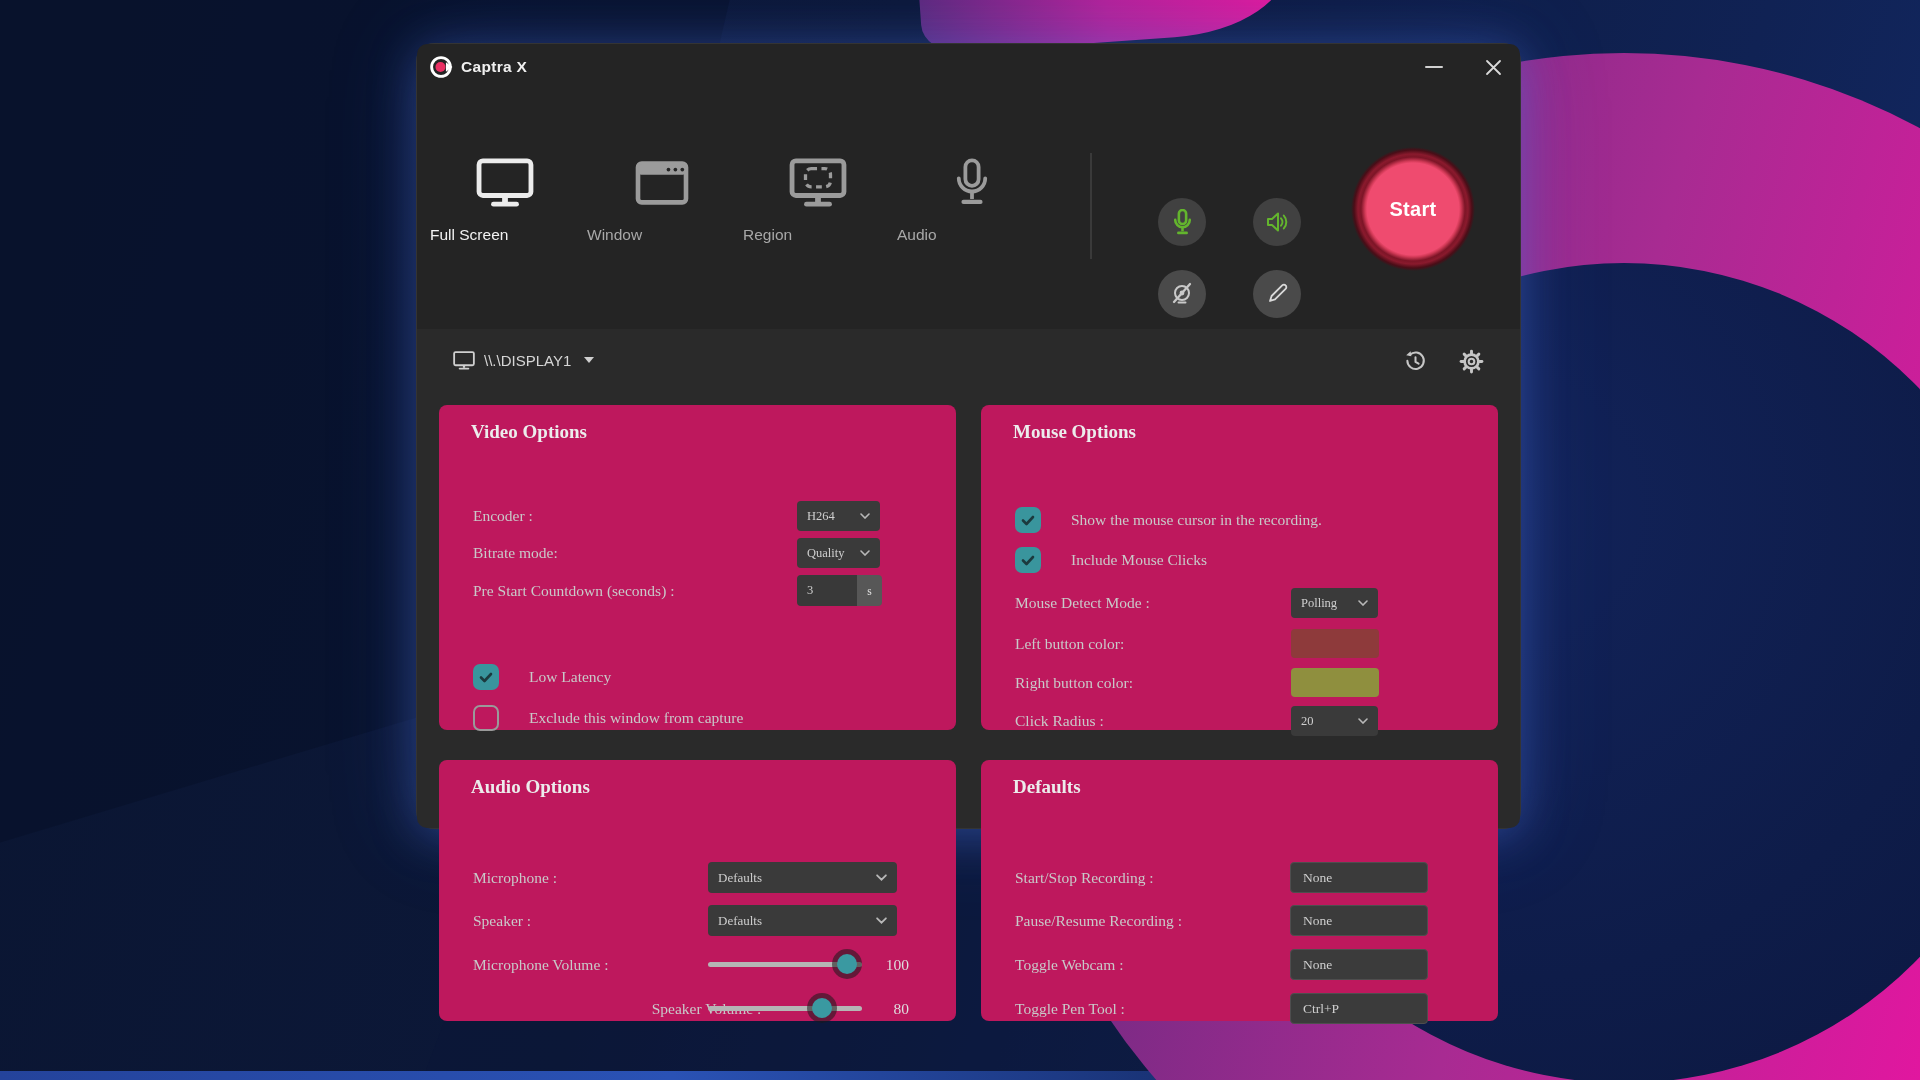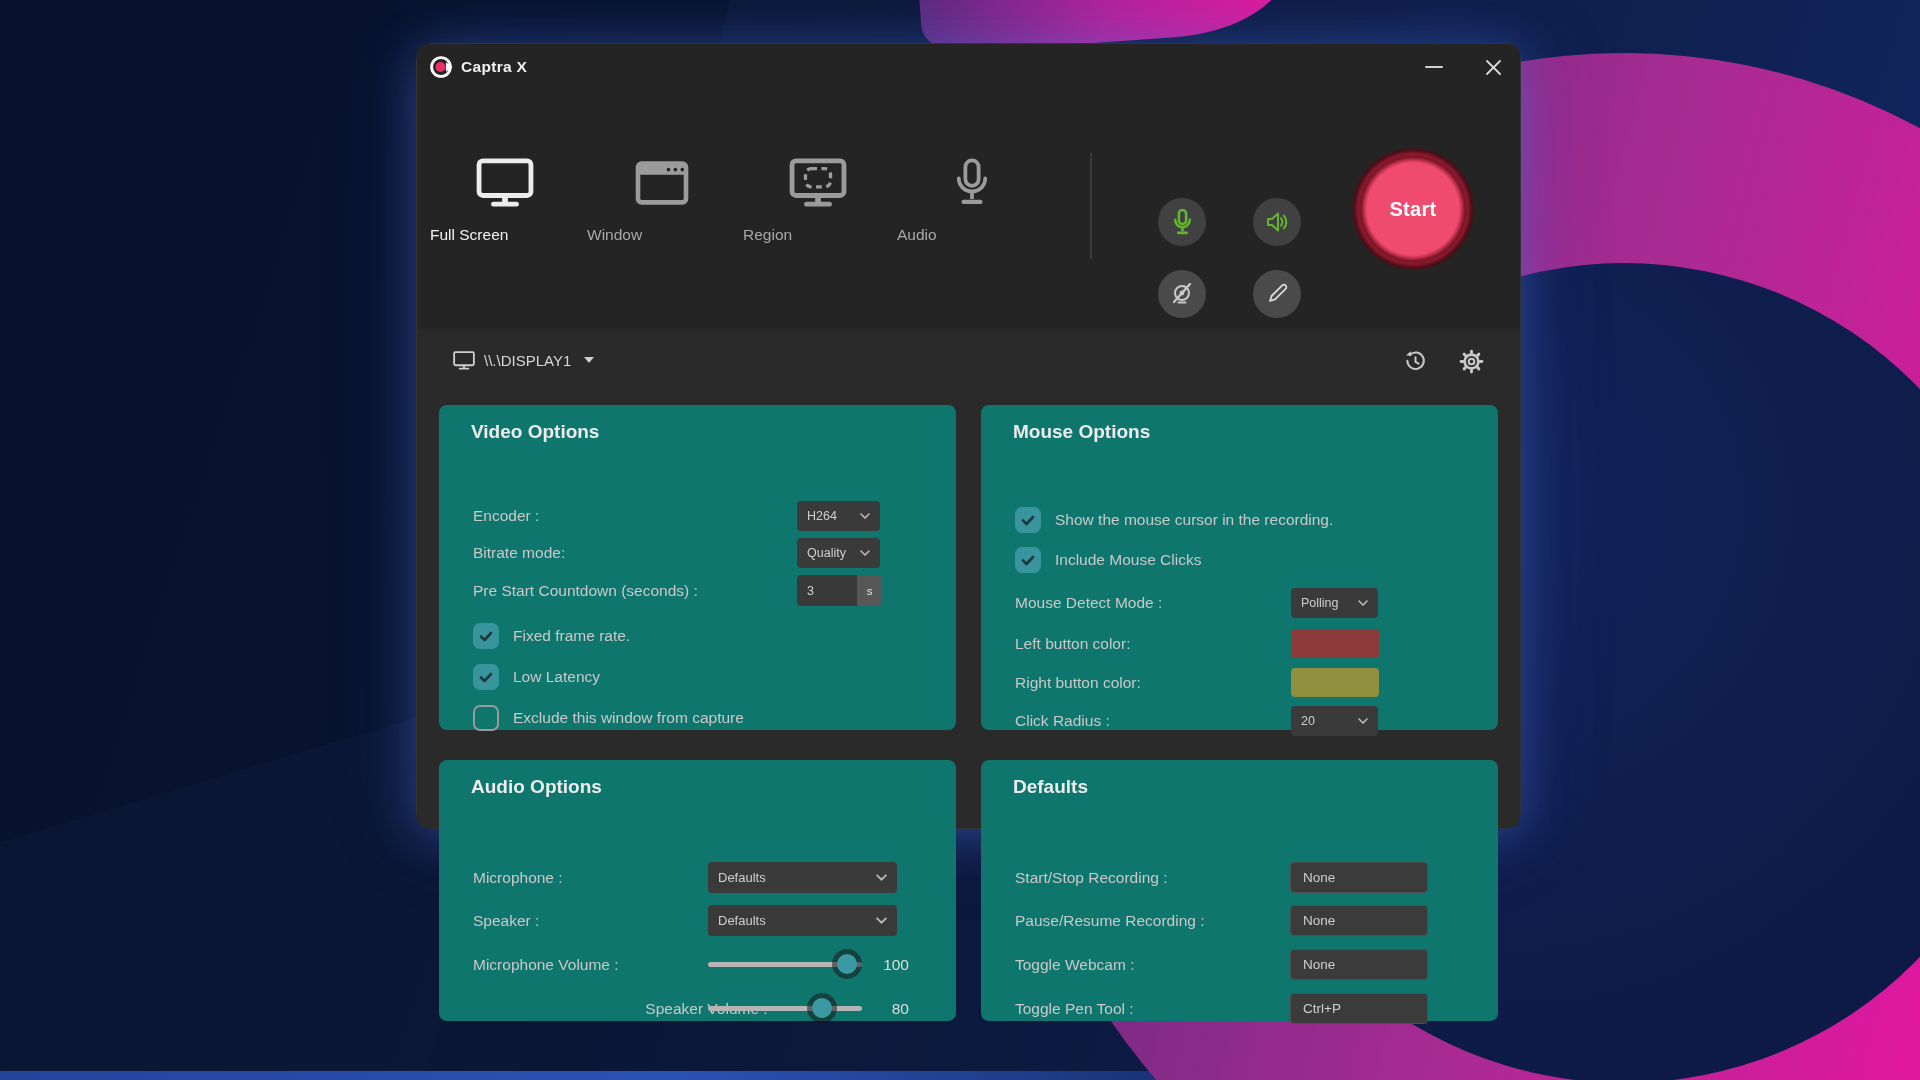--- a/index.html
+++ b/index.html
@@ -47,41 +47,41 @@
     display:flex; align-items:center; justify-content:center; }
   .start-outer span { font-size:20px; font-weight:bold; color:#fff; letter-spacing:.3px; }
 
   .content { position:absolute; left:0; top:285px; right:0; bottom:0; background:#2a2a2a; border-radius:0 0 10px 10px; }
   .disp-row { position:absolute; left:36px; top:17px; height:28px; display:flex; align-items:center; gap:9px; color:#d6d6d6; cursor:pointer; }
   .disp-row .txt { font-size:15px; }
   .caret { width:0; height:0; border-left:5.5px solid transparent; border-right:5.5px solid transparent; border-top:6px solid #cfcfcf; margin-left:4px; }
   .iconbtn { position:absolute; top:12px; width:40px; height:40px; display:flex; align-items:center; justify-content:center; color:#c6c6c6; cursor:pointer; }
   .ib-history { left:978px; } .ib-gear { left:1034px; }
 
-  .panel { position:absolute; width:517px; background:#0f766e; border-radius:8px; }
+  .panel { position:absolute; width:517px; background:#be185d; border-radius:8px;font-family:Liberation Serif, serif; }
   .p-video { left:22px; top:76px; height:325px; }
   .p-mouse { left:564px; top:76px; height:325px; }
   .p-audio { left:22px; top:431px; height:261px; }
   .p-short { left:564px; top:431px; height:261px; }
   .ptitle { position:absolute; left:32px; top:16px; font-size:19px; font-weight:bold; color:#ececec; }
   .prow { position:absolute; left:34px; right:16px; display:flex; align-items:center;margin-top:32px; }
   .plabel { font-size:15.5px; color:#c9c9c9; }
 
   .dd { position:absolute; height:30px; background:#3a3a3a; border-radius:4px; display:flex; align-items:center; justify-content:space-between; padding:0 10px; cursor:pointer; }
   .dd .dv { font-size:12.5px; color:#cfcfcf; }
   .dd-sm { left:324px; width:83px; }
   .dd-ms { left:276px; width:87px; }
   .dd-lg { left:235px; width:189px; height:31px; }
   .dd-lg .dv { font-size:13px; }
 
   .numwrap { position:absolute; left:324px; display:flex; height:31px; }
   .numbox { width:60px; background:#393939; border-radius:4px 0 0 4px; display:flex; align-items:center; padding:0 10px; font-size:12.5px; color:#cfcfcf; }
   .unitbox { width:25px; background:#575757; border-radius:0 4px 4px 0; display:flex; align-items:center; justify-content:center; font-size:11.5px; color:#e2e2e2; cursor:pointer; }
 
-  .chkrow { gap:14px; cursor:pointer; }
+  .chkrow { gap:30px; cursor:pointer; }
   .cbox { width:26px; height:26px; border-radius:7px; flex:0 0 auto; display:flex; align-items:center; justify-content:center; }
   .cbox.on { background:#39959d; }
   .cbox.off { background:transparent; border:2.5px solid #9a9a9a; }
 
   .swatch { position:absolute; left:276px; width:88px; height:29px; border-radius:4px; cursor:pointer; }
 
   .track { position:absolute; left:235px; width:154px; height:5px; background:#b5b5b5; border-radius:3px; cursor:pointer; }
   .thumb { position:absolute; top:-8px; width:20px; height:20px; border-radius:50%; background:#3a99a1;
     box-shadow:0 0 0 5px rgba(25,25,25,.55); cursor:pointer; }
   .vol-val { position:absolute; left:396px; width:40px; text-align:right; font-size:15.5px; color:#dedede; }
@@ -267,28 +267,20 @@
             </svg>
         </div>
       </div>
       <div class="prow" style="top:138px; height:31px;">
         <span class="plabel">Pre Start Countdown (seconds) :</span>
         <div class="numwrap">
           <div class="numbox">3</div>
           <div class="unitbox">s</div>
         </div>
       </div>
-      <div class="prow chkrow" style="top:186px; height:26px;">
-        <div class="cbox on">
-          <svg width="14" height="11" viewBox="0 0 14 11">
-              <polyline points="2,5.5 5.5,9 12,2" fill="none" stroke="#1c3a3e" stroke-width="2.6" stroke-linecap="round" stroke-linejoin="round"></polyline>
-            </svg>
-        </div>
-        <span class="plabel">Fixed frame rate.</span>
-      </div>
       <div class="prow chkrow" style="top:227px; height:26px;">
         <div class="cbox on">
           <svg width="14" height="11" viewBox="0 0 14 11">
               <polyline points="2,5.5 5.5,9 12,2" fill="none" stroke="#1c3a3e" stroke-width="2.6" stroke-linecap="round" stroke-linejoin="round"></polyline>
             </svg>
         </div>
         <span class="plabel">Low Latency</span>
       </div>
       <div class="prow chkrow" style="top:268px; height:26px;">
         <div class="cbox off"></div>

